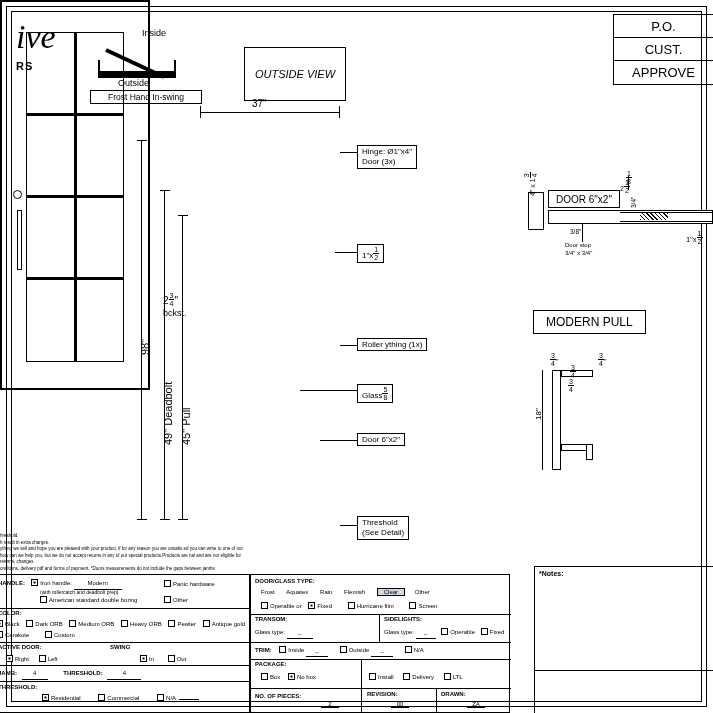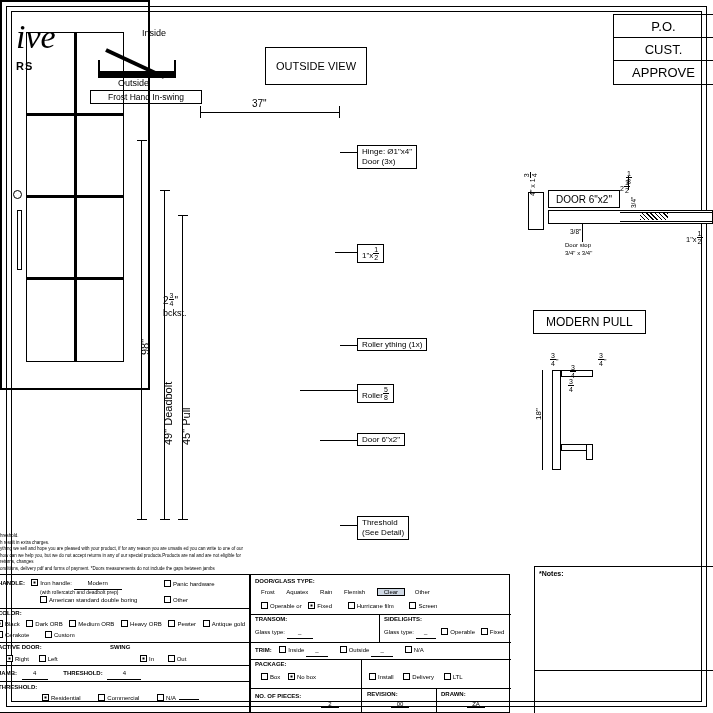--- a/index.html
+++ b/index.html
@@ -25,21 +25,21 @@
 
   
   #logo-area { left:16px; top:20px; width:60px; height:65px; }
   #logo-script { font-family:"Liberation Serif", serif; font-style:italic; font-size:34px; line-height:34px; }
   #logo-sub { font-family:"Liberation Sans", sans-serif; font-weight:bold; font-size:11px; letter-spacing:1px; margin-top:6px; }
 
   
   #swing-diagram { left:90px; top:28px; width:120px; height:75px; }
   .swing-bar { position:absolute; background:#000; }
 
-  #outside-view-box { left:265px; top:47px; padding:12px 10px; font-size:11px; }
+  #outside-view-box { left:244px; top:47px; padding:20px 10px; font-size:11px;font-style:italic; }
 
   
   #door-drawing { left:195px; top:135px; width:150px; height:390px; }
   .door-outer { position:absolute; left:0; top:0; width:150px; height:390px; border:2px solid #000; }
   .door-inner1 { position:absolute; left:6px; top:6px; right:6px; bottom:6px; border:1px solid #000; }
   .door-inner2 { position:absolute; left:11px; top:11px; right:11px; bottom:11px; border:1px solid #000; }
   .glass-area { position:absolute; left:26px; top:32px; width:98px; height:330px; border:1px solid #000; }
   .mull-v { position:absolute; top:0; bottom:0; width:3px; background:#000; }
   .mull-h { position:absolute; left:0; right:0; height:3px; background:#000; }
   .handle-plate { position:absolute; left:17px; top:210px; width:5px; height:60px; border:1px solid #000; background:#fff; }
@@ -159,21 +159,21 @@
 <div class="leader" style="left:335px; top:252px; width:24px;"></div>
 <div class="callout" style="left:357px; top:244px;">
   <span>1"x</span><span class="frac"><b>1</b><i>2</i></span>
 </div>
 
 <div class="leader" style="left:340px; top:345px; width:20px;"></div>
 <div class="callout" style="left:357px; top:338px;">Roller ything  (1x)</div>
 
 <div class="leader" style="left:300px; top:390px; width:60px;"></div>
 <div class="callout" style="left:357px; top:384px;">
-  <span>Roller</span><span class="frac"><b>5</b><i>8</i></span>
+  <span>Glass</span><span class="frac"><b>5</b><i>8</i></span>
 </div>
 
 <div class="leader" style="left:320px; top:440px; width:40px;"></div>
 <div class="callout" style="left:357px; top:433px;">Door 6"x2"</div>
 
 <div class="leader" style="left:340px; top:525px; width:20px;"></div>
 <div class="callout" style="left:357px; top:516px; line-height:1.25;">
   <span>Threshold</span><br>
   <span>(See Detail)</span>
 </div>

